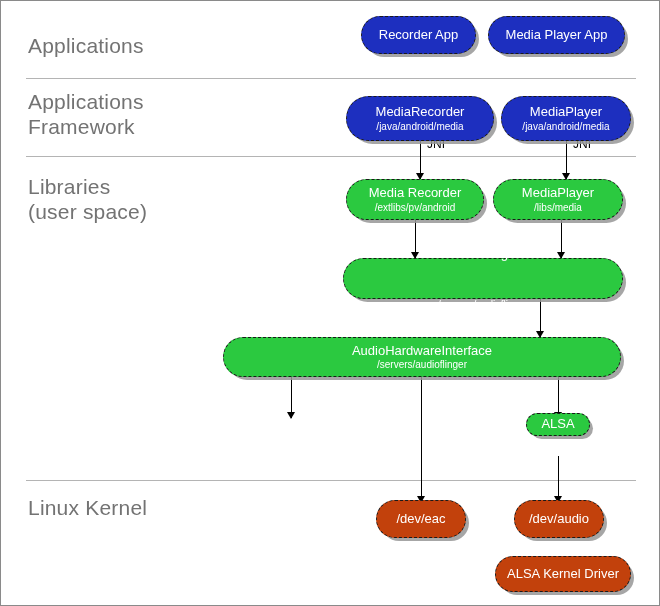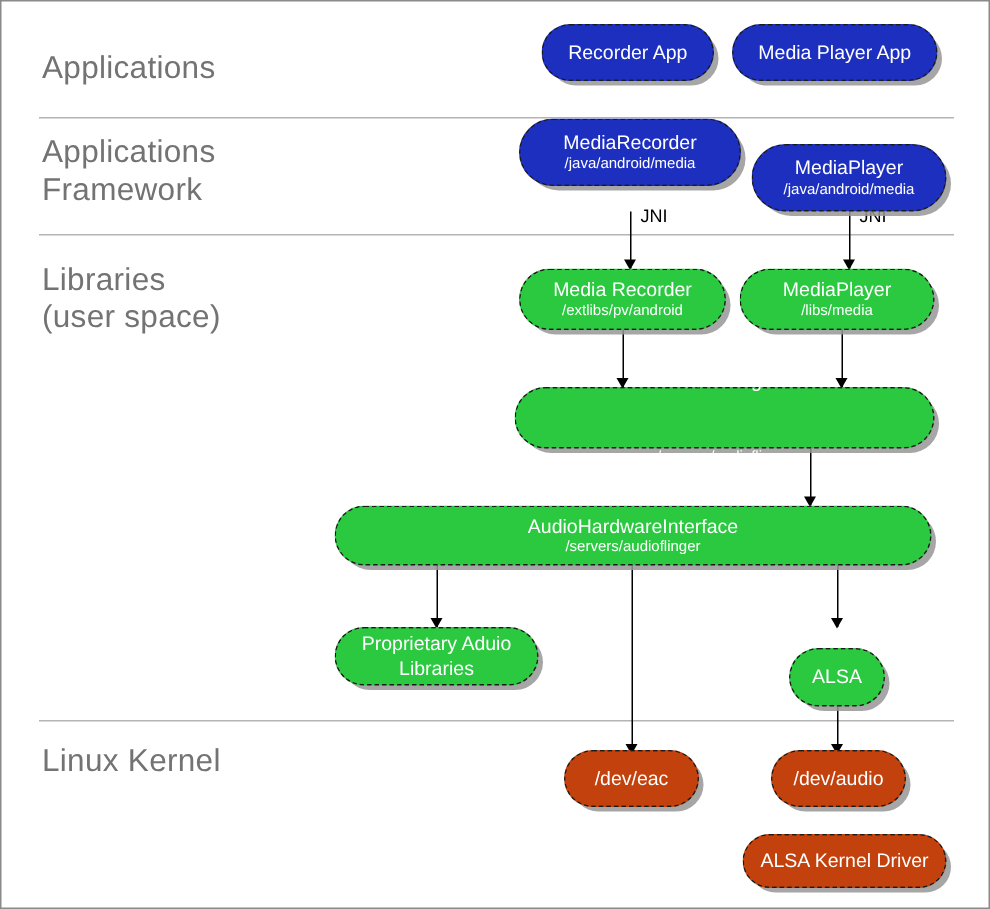--- a/index.html
+++ b/index.html
@@ -144,21 +144,21 @@
   <div class="arrowhead" style="left:553px; top:495px;"></div>
 
   <div class="node blue" style="left:360px; top:15px; width:115px; height:38px;">
     <span class="title">Recorder App</span>
   </div>
 
   <div class="node blue" style="left:487px; top:15px; width:137px; height:38px;">
     <span class="title">Media Player App</span>
   </div>
 
-  <div class="node blue" style="left:345px; top:78px; width:148px; height:45px;">
+  <div class="node blue" style="left:345px; top:95px; width:148px; height:45px;">
     <span class="title">MediaRecorder</span>
     <span class="sub">/java/android/media</span>
   </div>
 
   <div class="node blue" style="left:500px; top:95px; width:130px; height:45px;">
     <span class="title">MediaPlayer</span>
     <span class="sub">/java/android/media</span>
   </div>
 
   <div class="node green" style="left:345px; top:178px; width:138px; height:41px;">
@@ -174,25 +174,22 @@
   <div class="node green" style="left:342px; top:257px; width:280px; height:41px;gap:36px;">
     <span class="title">AudioFlinger</span>
     <span class="sub">/servers/audioflinger</span>
   </div>
 
   <div class="node green" style="left:222px; top:336px; width:398px; height:40px;">
     <span class="title">AudioHardwareInterface</span>
     <span class="sub">/servers/audioflinger</span>
   </div>
 
-  <div class="node green wrap" style="left:222px; top:417px; width:136px; height:39px; border-radius:20px;">
-    <span class="title">Proprietary Aduio Libraries</span>
-  </div>
-
-  <div class="node green" style="left:525px; top:431px; width:64px; height:39px;">
+
+  <div class="node green" style="left:525px; top:412px; width:64px; height:23px;">
     <span class="title">ALSA</span>
   </div>
 
   <div class="node red" style="left:375px; top:499px; width:90px; height:38px;">
     <span class="title">/dev/eac</span>
   </div>
 
   <div class="node red" style="left:513px; top:499px; width:90px; height:38px;">
     <span class="title">/dev/audio</span>
   </div>

